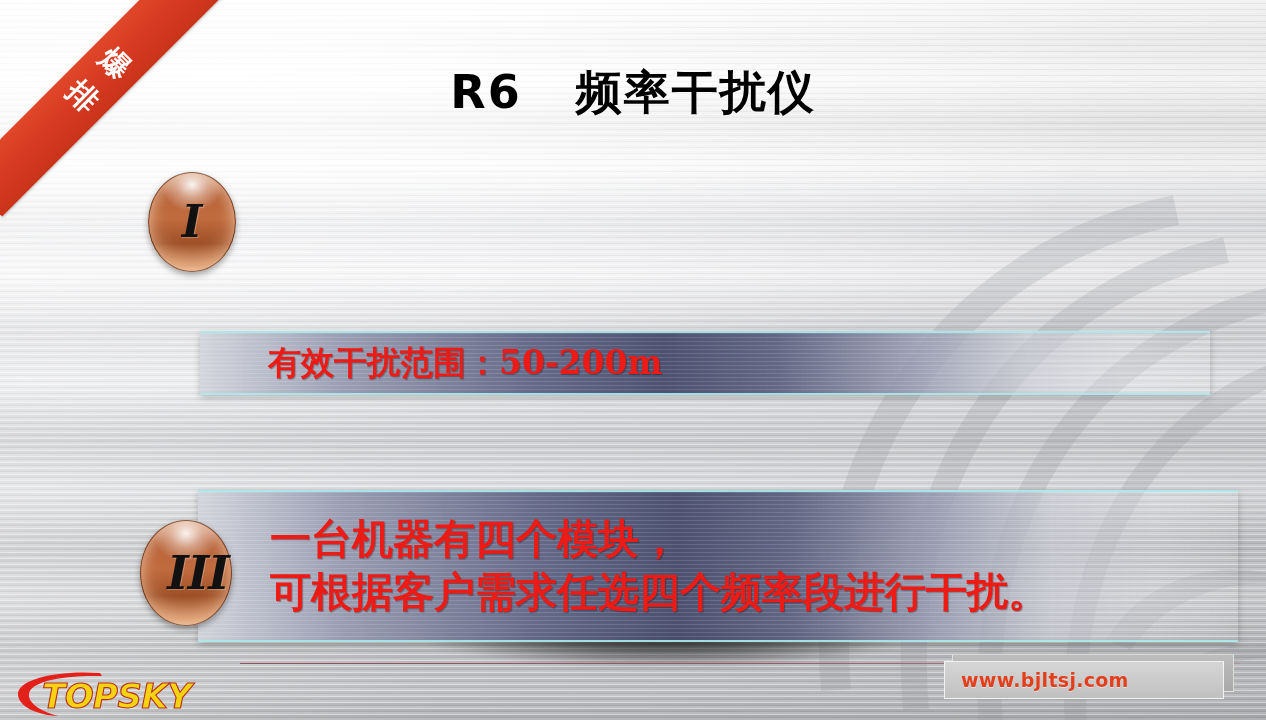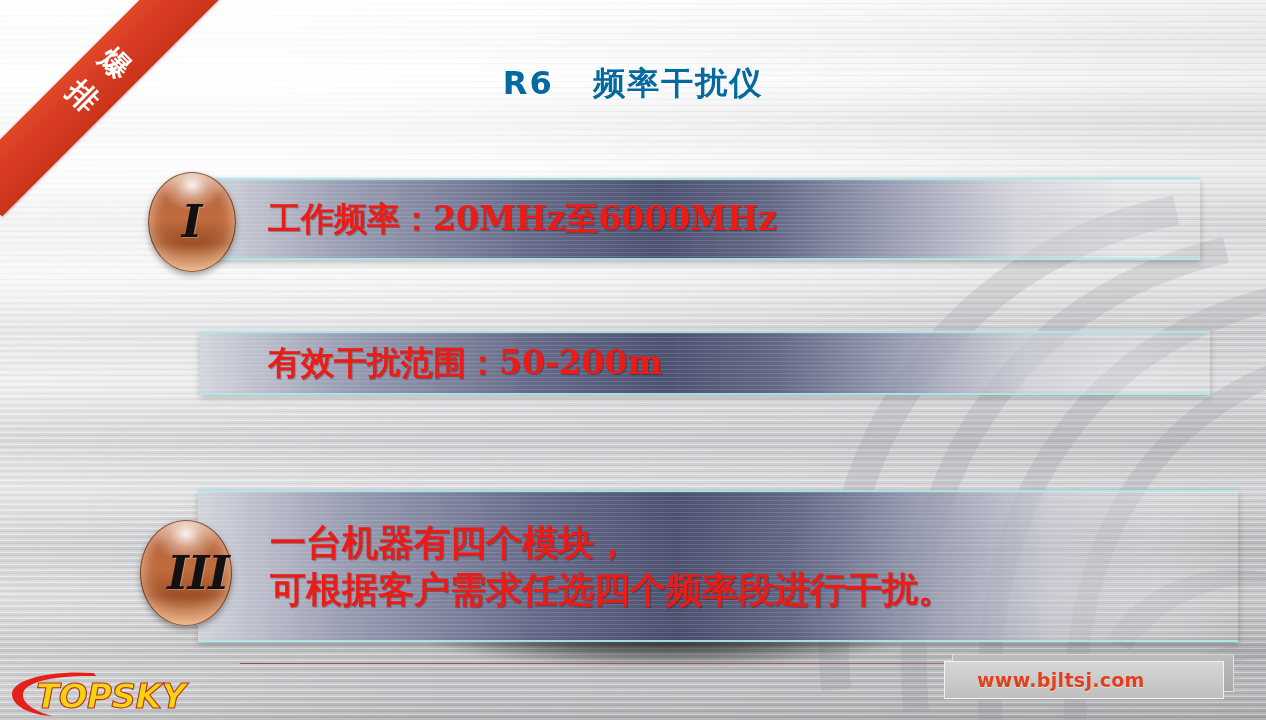--- a/index.html
+++ b/index.html
@@ -111,24 +111,24 @@
     transform: rotate(90deg);
     letter-spacing: 0;
   }
 
   
   .title {
     position: absolute;
     left: 0; right: 0;
     top: 62px;
     text-align: center;
-    color: #0369a1;
+    color: #000000;
     font-family: "DejaVu Sans", "Liberation Sans", sans-serif;
     font-weight: bold;
-    font-size: 32px;
+    font-size: 46px;
     letter-spacing: 2px;
     white-space: pre;
     text-shadow: 0 1px 0 rgba(255,255,255,0.7);
   }
   .title .t-serif {
     font-family: "DejaVu Serif", "Liberation Serif", serif;
   }
 
   
   .row { position: absolute; }
@@ -221,21 +221,21 @@
   #row3 { left: 140px; top: 512px; width: 1130px; height: 128px; }
   #row3 .badge { width: 92px; height: 106px; top: 8px; }
   #row3 .bar {
     top: -22px;
     height: 152px;
     width: 1040px;
     left: 58px;
     padding-left: 72px;
     align-items: center;
   }
-  #row3 .bar-text { font-size: 36px; line-height: 1.30; }
+  #row3 .bar-text { font-size: 41px; line-height: 1.30; }
 
   
   .row3-shadow {
     position: absolute;
     left: 430px;
     top: 632px;
     width: 470px;
     height: 34px;
     background: radial-gradient(ellipse at 50% 0%, rgba(0,0,0,0.82) 0%, rgba(0,0,0,0.45) 40%, rgba(0,0,0,0.0) 76%);
     filter: blur(3px);
@@ -250,21 +250,21 @@
     width: 1000px;
     height: 1px;
     background: linear-gradient(to right, #8d4752 0%, #9a5560 55%, #b6909a 100%);
     opacity: 0.9;
     z-index: 2;
   }
 
   
   .logo {
     position: absolute;
-    left: 8px;
+    left: 14px;
     top: 668px;
     width: 232px;
     height: 50px;
     z-index: 6;
   }
   .logo svg { display: block; width: 100%; height: 100%; }
 
   .url-box {
     position: absolute;
     left: 944px;
@@ -281,21 +281,21 @@
     border: 1px solid rgba(255,255,255,0.55);
   }
   .url-front {
     position: absolute;
     left: 0; top: 7px;
     width: 280px; height: 38px;
     background: linear-gradient(to bottom, #d6d6d6 0%, #cacaca 55%, #bfbfbf 100%);
     border: 1px solid rgba(255,255,255,0.75);
     display: flex;
     align-items: center;
-    padding-left: 32px;
+    padding-left: 16px;
   }
   .url-text {
     color: #e2401c;
     font-family: "DejaVu Sans", "Liberation Sans", sans-serif;
     font-weight: bold;
     font-size: 19px;
     letter-spacing: 0.3px;
     text-shadow: 0 1px 0 rgba(255,255,255,0.45);
   }
 </style>
@@ -326,23 +326,20 @@
   <div class="ribbon-wrap">
     <div class="ribbon">
       <span class="ribbon-char">排</span>
       <span class="ribbon-char">爆</span>
     </div>
   </div>
 
   <div class="title"><span>R6</span><span>&nbsp;&nbsp;&nbsp;</span><span class="t-serif">频率干扰仪</span></div>
 
   <div class="row" id="row1">
-    <div class="bar">
-      <div class="bar-text">工作频率：20MHz至6000MHz</div>
-    </div>
     <div class="badge">
       <span>I</span>
     </div>
   </div>
 
   <div class="row" id="row2">
     <div class="bar">
       <div class="bar-text">有效干扰范围：50-200m</div>
     </div>
   </div>

